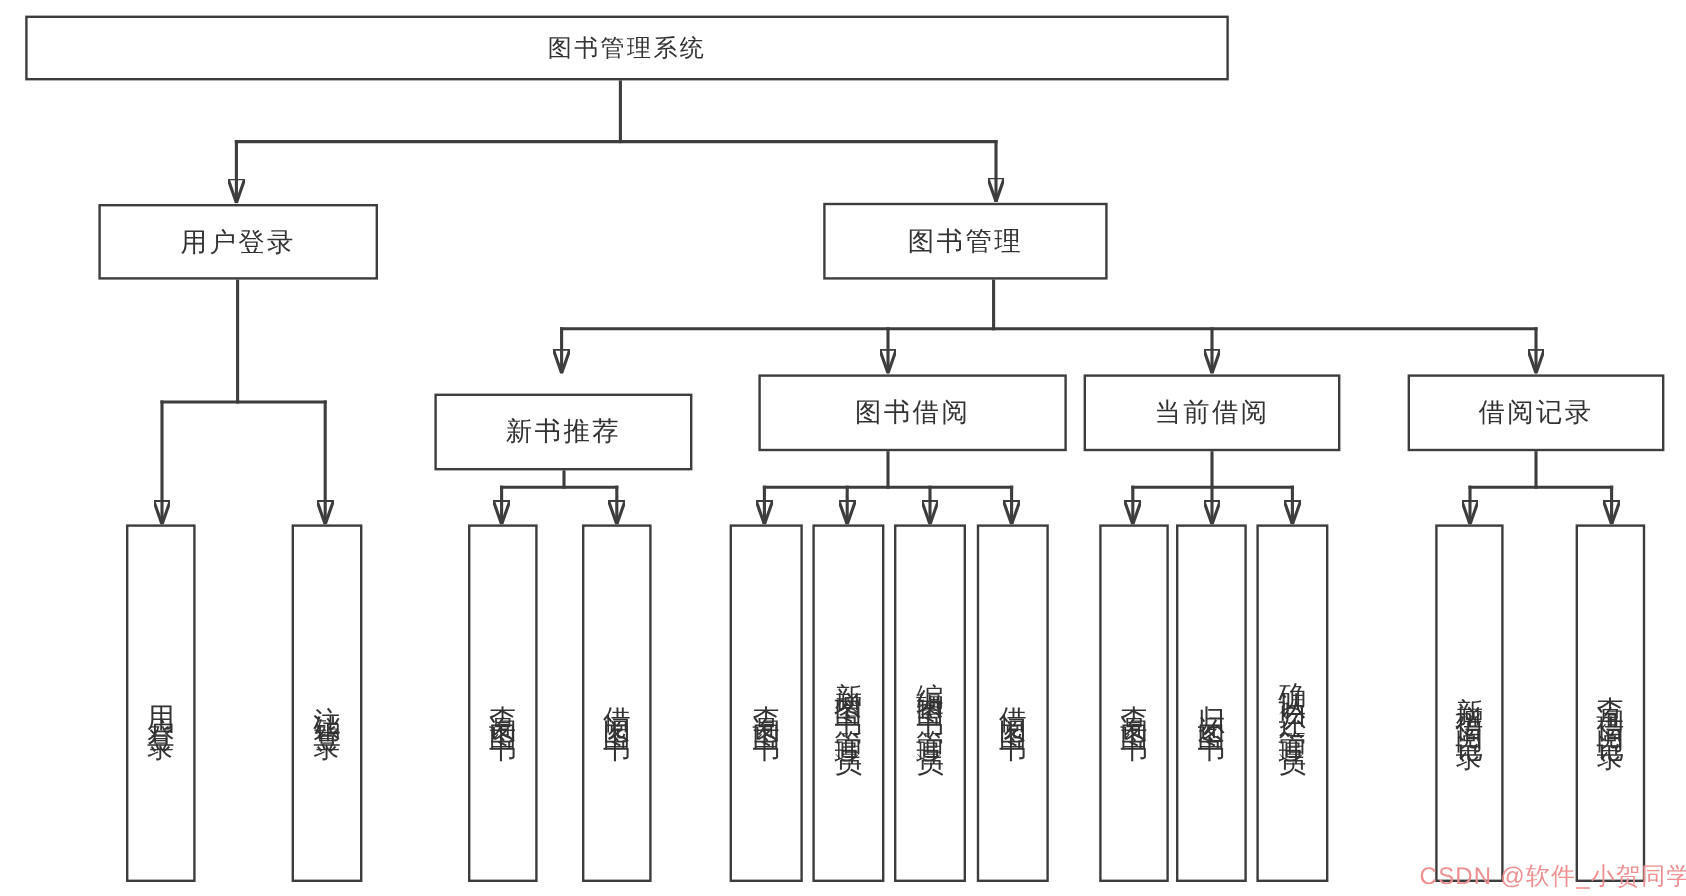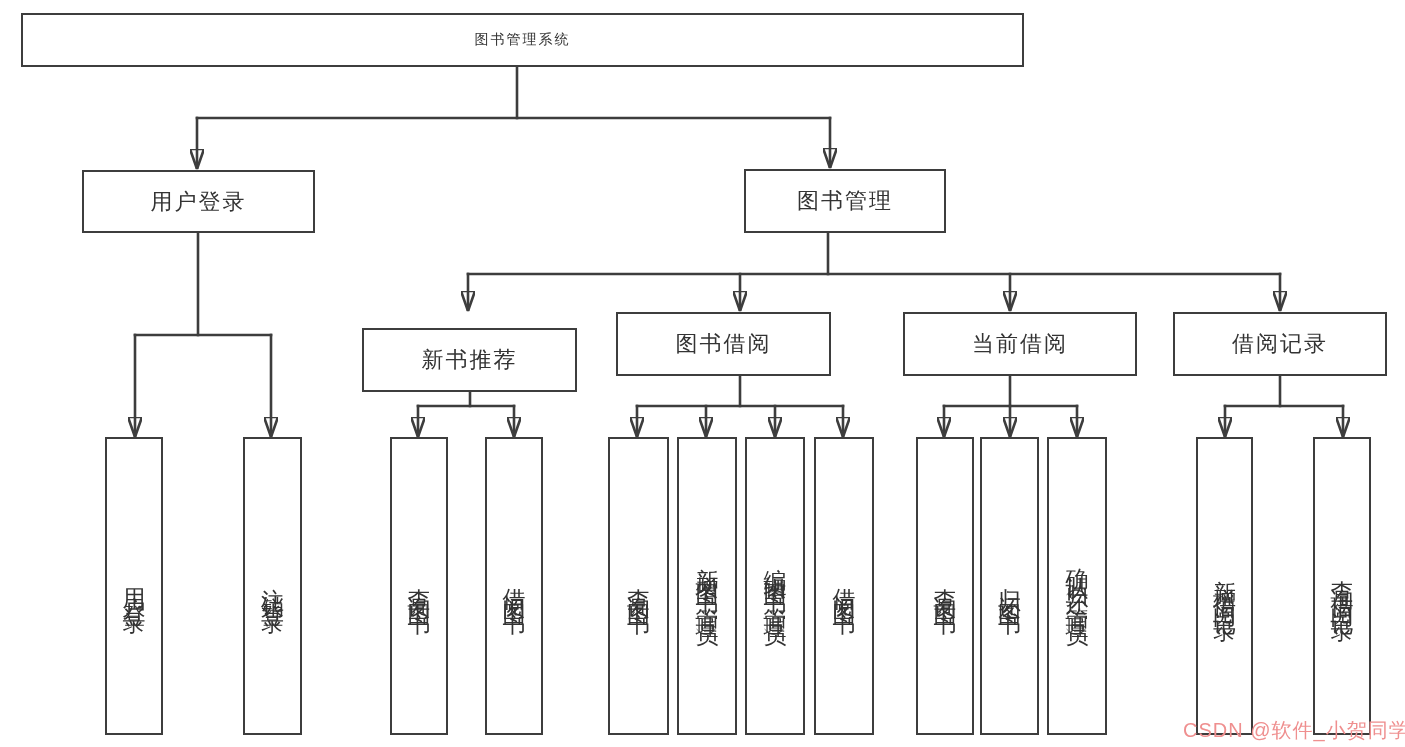--- a/index.html
+++ b/index.html
@@ -45,26 +45,26 @@
     display: flex;
     align-items: center;
     justify-content: center;
     writing-mode: vertical-rl;
     text-orientation: mixed;
     font-size: 23px;
     letter-spacing: 8px;
     color: #333333;
     line-height: 1;
   }
-  .root-box   { left: 21px;   top: 13px;  width: 1003px; height: 54px; font-size: 14px; }
+  .root-box   { left: 21px;   top: 13px;  width: 1003px; height: 54px; font-size: 20px; }
   .n-login    { left: 82px;   top: 170px; width: 233px;  height: 63px; }
-  .n-mgmt     { left: 744px;  top: 169px; width: 202px;  height: 64px; }
+  .n-mgmt     { left: 686px;  top: 169px; width: 237px;  height: 64px; }
   .n-newb     { left: 362px;  top: 328px; width: 215px;  height: 64px; }
-  .n-borrow   { left: 616px;  top: 312px; width: 215px;  height: 64px; justify-content: center; }
-  .n-current  { left: 903px;  top: 312px; width: 234px;  height: 64px; }
+  .n-borrow   { left: 632px;  top: 312px; width: 257px;  height: 64px; justify-content: center; }
+  .n-current  { left: 903px;  top: 312px; width: 214px;  height: 64px; }
   .n-records  { left: 1173px; top: 312px; width: 214px;  height: 64px; }
 
   .v-ul1 { left: 105px;  width: 58px; }
   .v-ul2 { left: 243px;  width: 59px; }
   .v-nb1 { left: 390px;  width: 58px; }
   .v-nb2 { left: 485px;  width: 58px; }
   .v-bb1 { left: 608px;  width: 61px; }
   .v-bb2 { left: 677px;  width: 60px; }
   .v-bb3 { left: 745px;  width: 60px; }
   .v-bb4 { left: 814px;  width: 60px; }

